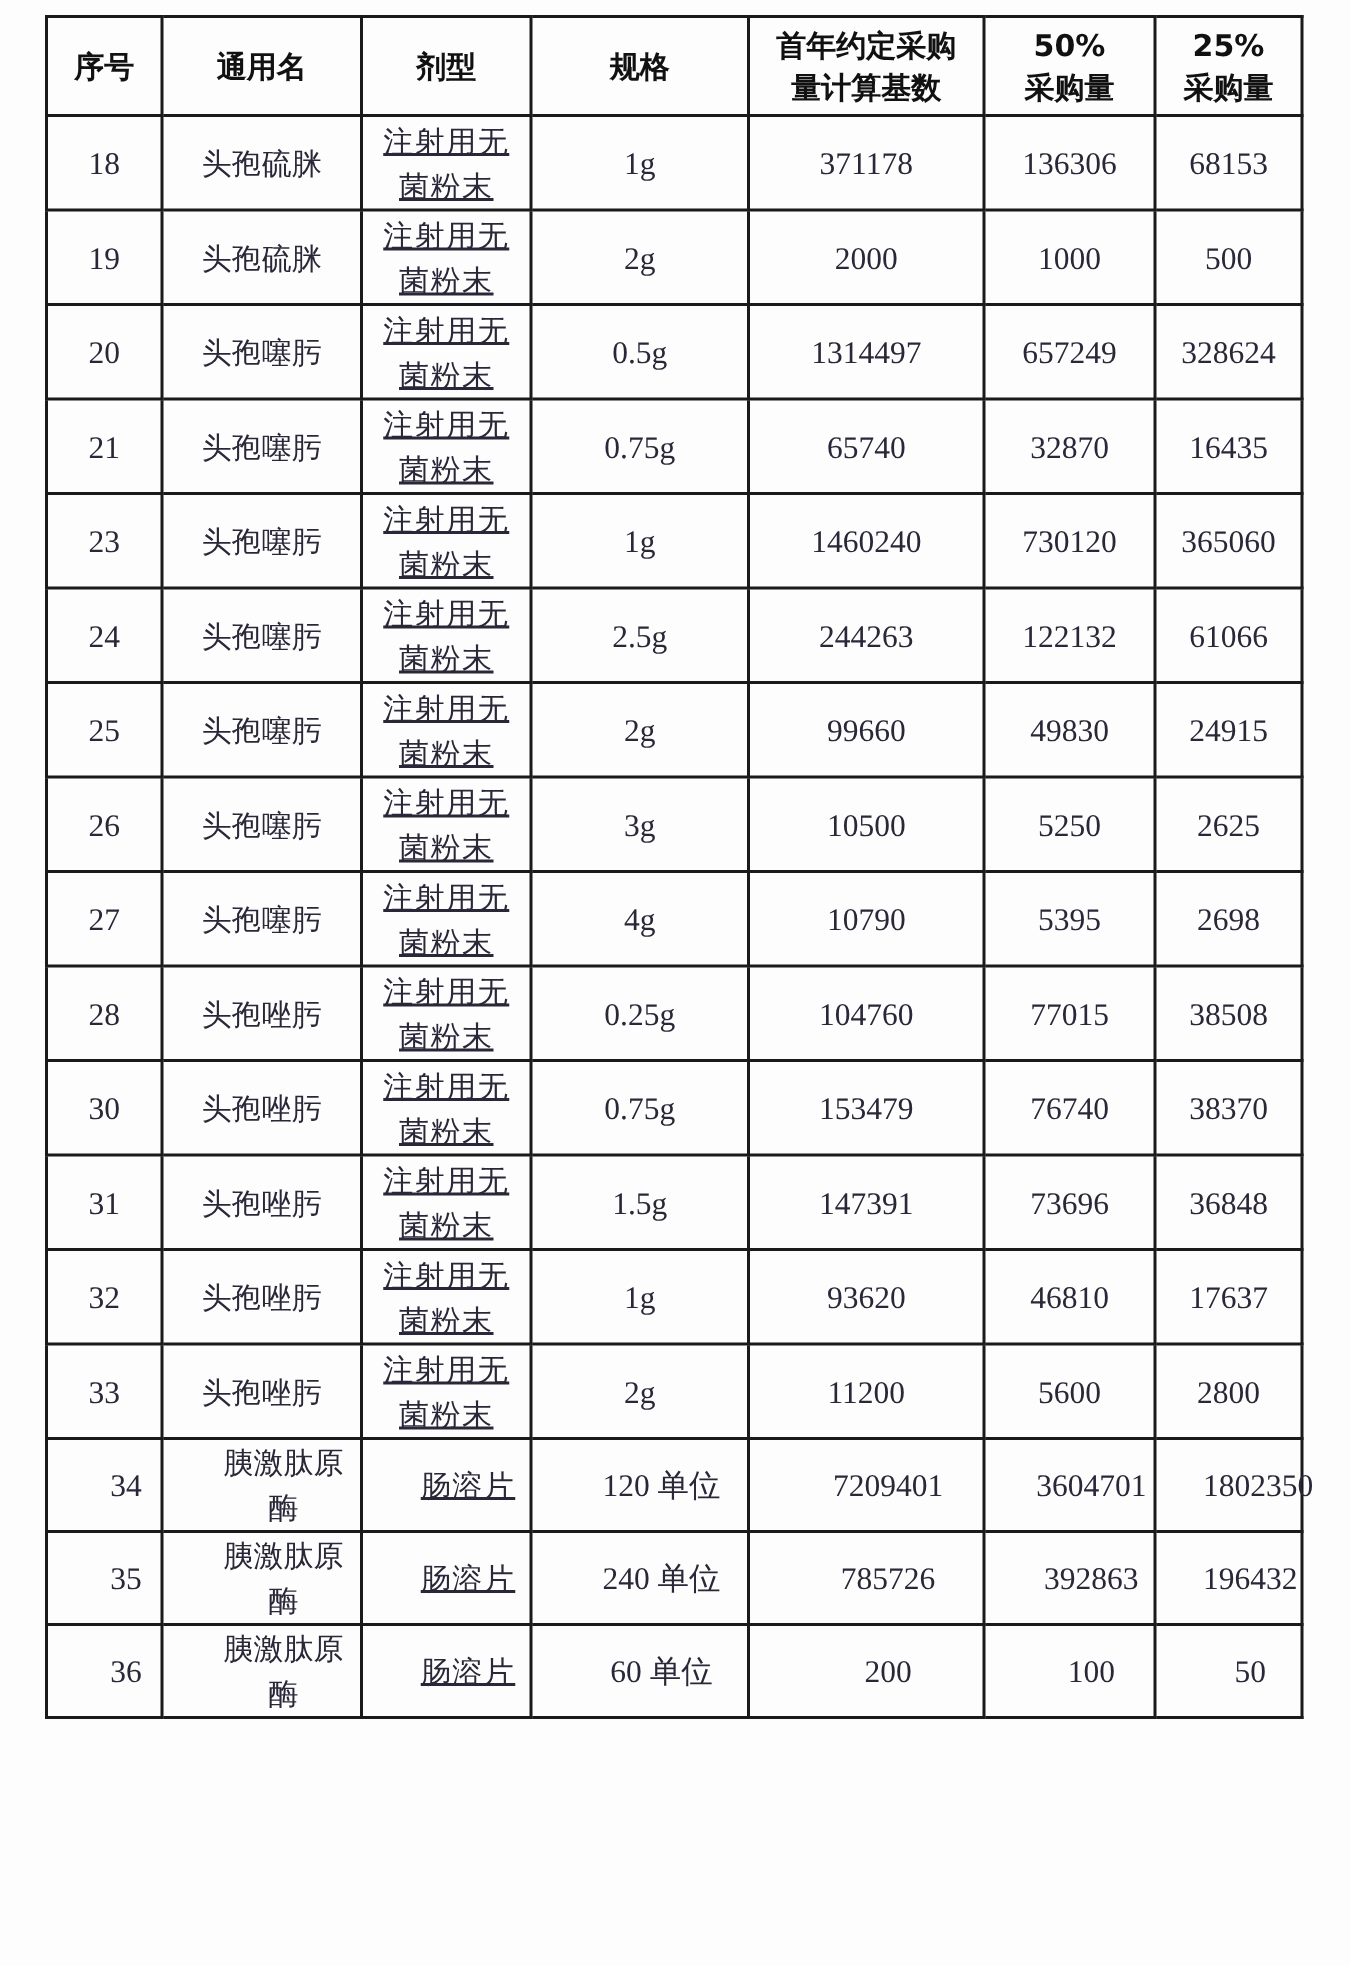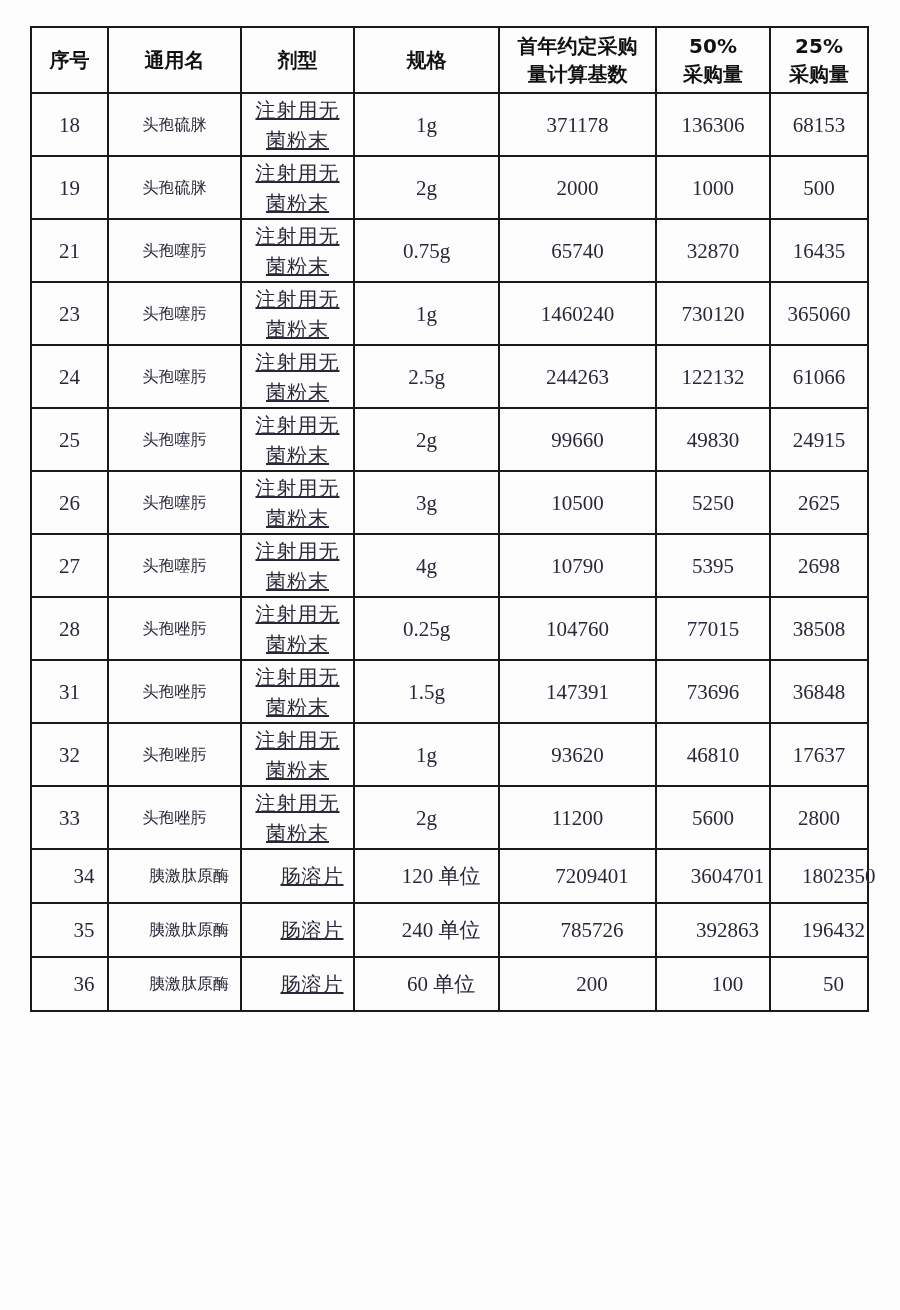--- a/index.html
+++ b/index.html
@@ -1,38 +1,38 @@
 <!DOCTYPE html>
 <html><head>
 <meta charset="utf-8">
 <style>
   html, body { margin: 0; padding: 0; background: #fdfdfd; }
   body { width: 900px; height: 1310px; position: relative; overflow: hidden; }
   .tbl {
-    position: absolute; left: 30px; top: 26px;
+    position: absolute; left: 30px; top: 10px;
     border-collapse: collapse; table-layout: fixed;
     width: 837px;
     font-family: "DejaVu Serif", "Liberation Serif", serif;
     color: #2a2838;
   }
   .tbl td, .tbl th {
     border: 2px solid #1a1a1a;
     text-align: center; vertical-align: middle;
     padding: 0 2px;
   }
   .tbl th {
     font-family: "DejaVu Sans", "Liberation Sans", sans-serif;
     font-weight: 900; font-size: 20px; color: #111;
     line-height: 28px; height: 64px;
   }
   .tbl td { font-size: 19px; line-height: 30px; }
   .tbl tr.inj td { height: 61px; }
   .tbl tr.tab td { height: 52px; padding-left: 31px; }
   .tbl td.form { font-size: 20px; line-height: 30px; letter-spacing: 1px; text-decoration: underline; }
-  .tbl td.name { font-size: 16px; letter-spacing: 0px; }
+  .tbl td.name { font-size: 20px; letter-spacing: 0px; }
   .tbl td.num { font-family: "Liberation Serif", "DejaVu Serif", serif; font-size: 21px; }
 </style>
 </head>
 <body>
 
 <table class="tbl">
   <colgroup>
     <col style="width:77px">
     <col style="width:133px">
     <col style="width:113px">
@@ -65,20 +65,29 @@
       <tr class="inj">
         <td class="num">19</td>
         <td class="name">头孢硫脒</td>
         <td class="form"><span>注射用无</span><br><span>菌粉末</span></td>
         <td class="num">2g</td>
         <td class="num">2000</td>
         <td class="num">1000</td>
         <td class="num">500</td>
       </tr>
       <tr class="inj">
+        <td class="num">20</td>
+        <td class="name">头孢噻肟</td>
+        <td class="form"><span>注射用无</span><br><span>菌粉末</span></td>
+        <td class="num">0.5g</td>
+        <td class="num">1314497</td>
+        <td class="num">657249</td>
+        <td class="num">328624</td>
+      </tr>
+      <tr class="inj">
         <td class="num">21</td>
         <td class="name">头孢噻肟</td>
         <td class="form"><span>注射用无</span><br><span>菌粉末</span></td>
         <td class="num">0.75g</td>
         <td class="num">65740</td>
         <td class="num">32870</td>
         <td class="num">16435</td>
       </tr>
       <tr class="inj">
         <td class="num">23</td>
@@ -126,20 +135,29 @@
         <td class="num">2698</td>
       </tr>
       <tr class="inj">
         <td class="num">28</td>
         <td class="name">头孢唑肟</td>
         <td class="form"><span>注射用无</span><br><span>菌粉末</span></td>
         <td class="num">0.25g</td>
         <td class="num">104760</td>
         <td class="num">77015</td>
         <td class="num">38508</td>
+      </tr>
+      <tr class="inj">
+        <td class="num">30</td>
+        <td class="name">头孢唑肟</td>
+        <td class="form"><span>注射用无</span><br><span>菌粉末</span></td>
+        <td class="num">0.75g</td>
+        <td class="num">153479</td>
+        <td class="num">76740</td>
+        <td class="num">38370</td>
       </tr>
       <tr class="inj">
         <td class="num">31</td>
         <td class="name">头孢唑肟</td>
         <td class="form"><span>注射用无</span><br><span>菌粉末</span></td>
         <td class="num">1.5g</td>
         <td class="num">147391</td>
         <td class="num">73696</td>
         <td class="num">36848</td>
       </tr>

